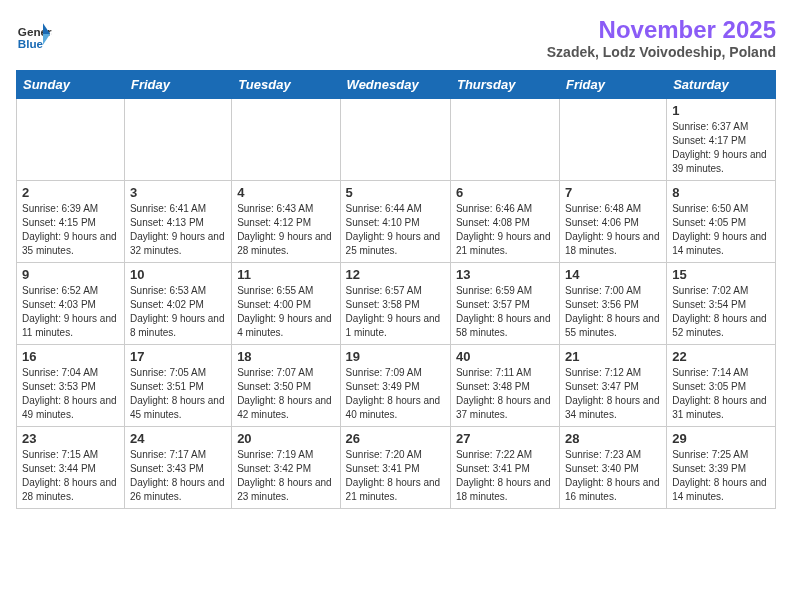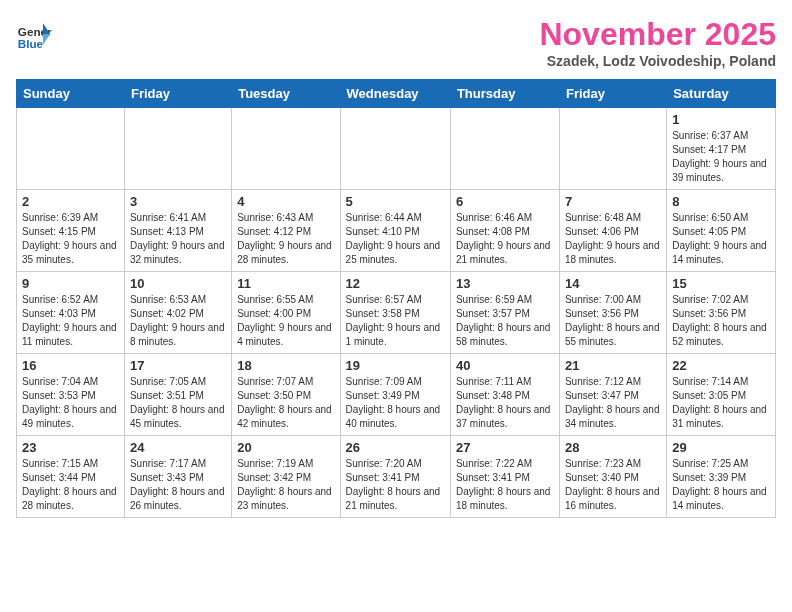--- a/index.html
+++ b/index.html
@@ -22,43 +22,43 @@
       gap: 4px;
     }
     .logo-icon {
       width: 36px;
       height: 36px;
     }
     .title-area {
       text-align: right;
     }
     .month-title {
-      font-size: 32px;
+      font-size: 24px;
       font-weight: bold;
-      color: #ec4899;
-      text-align: center;
+      color: #8b5cf6;
     }
     .subtitle {
       font-size: 14px;
       color: #555;
       font-weight: bold;
     }
     .calendar-table {
       width: 100%;
       border-collapse: collapse;
       font-size: 11px;
     }
     .calendar-table th {
       background: #1a6bb5;
       color: #fff;
       text-align: left;
       padding: 6px 6px;
       font-size: 13px;
       font-weight: bold;
       border: 1px solid #1a6bb5;
+      font-style: italic;
     }
     .calendar-table td {
       border: 1px solid #ccc;
       vertical-align: top;
       padding: 4px 5px;
       width: 113px;
       min-height: 80px;
       background: #fff;
     }
     .day-number {
@@ -201,21 +201,21 @@
         </td>
         <td>
           <div class="day-number">14</div>
           <div class="day-info">Sunrise: 7:00 AM
 Sunset: 3:56 PM
 Daylight: 8 hours and 55 minutes.</div>
         </td>
         <td>
           <div class="day-number">15</div>
           <div class="day-info">Sunrise: 7:02 AM
-Sunset: 3:56 PM
+Sunset: 3:54 PM
 Daylight: 8 hours and 52 minutes.</div>
         </td>
       </tr>
       <tr class="week-row">
         <td>
           <div class="day-number">16</div>
           <div class="day-info">Sunrise: 7:04 AM
 Sunset: 3:53 PM
 Daylight: 8 hours and 49 minutes.</div>
         </td>

